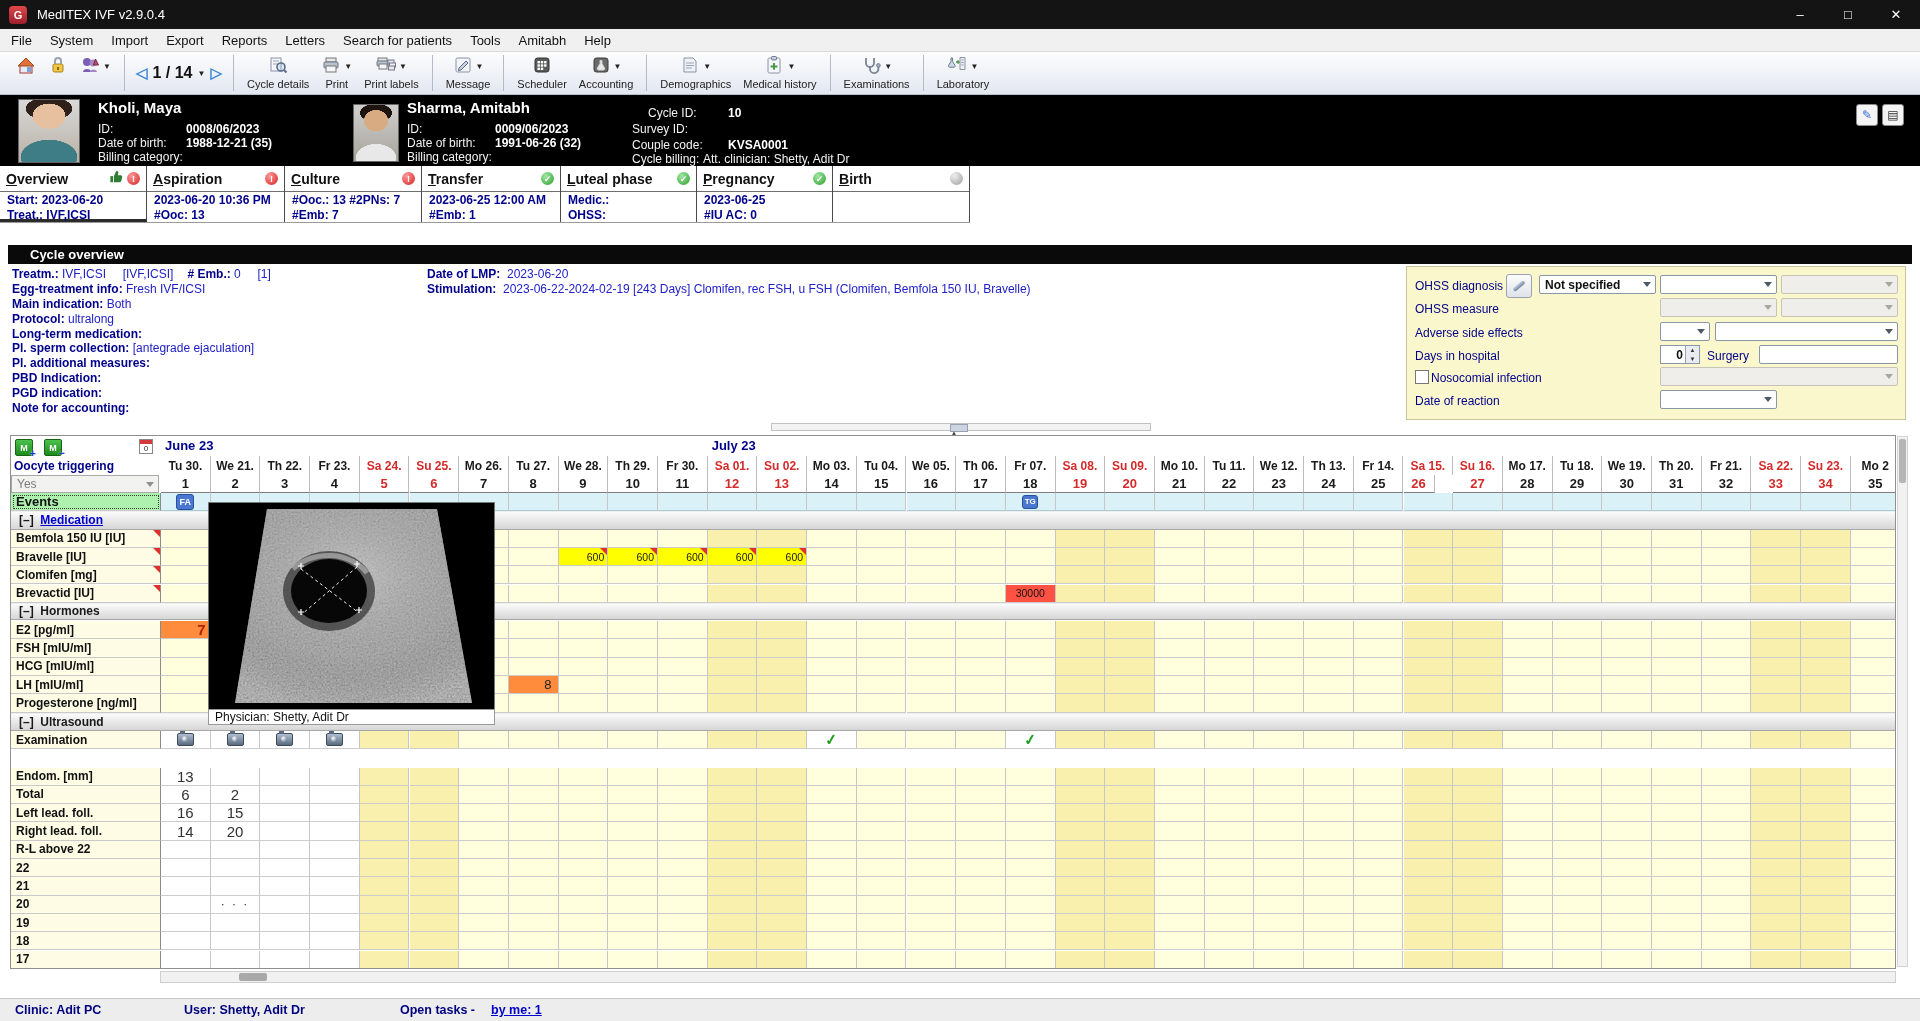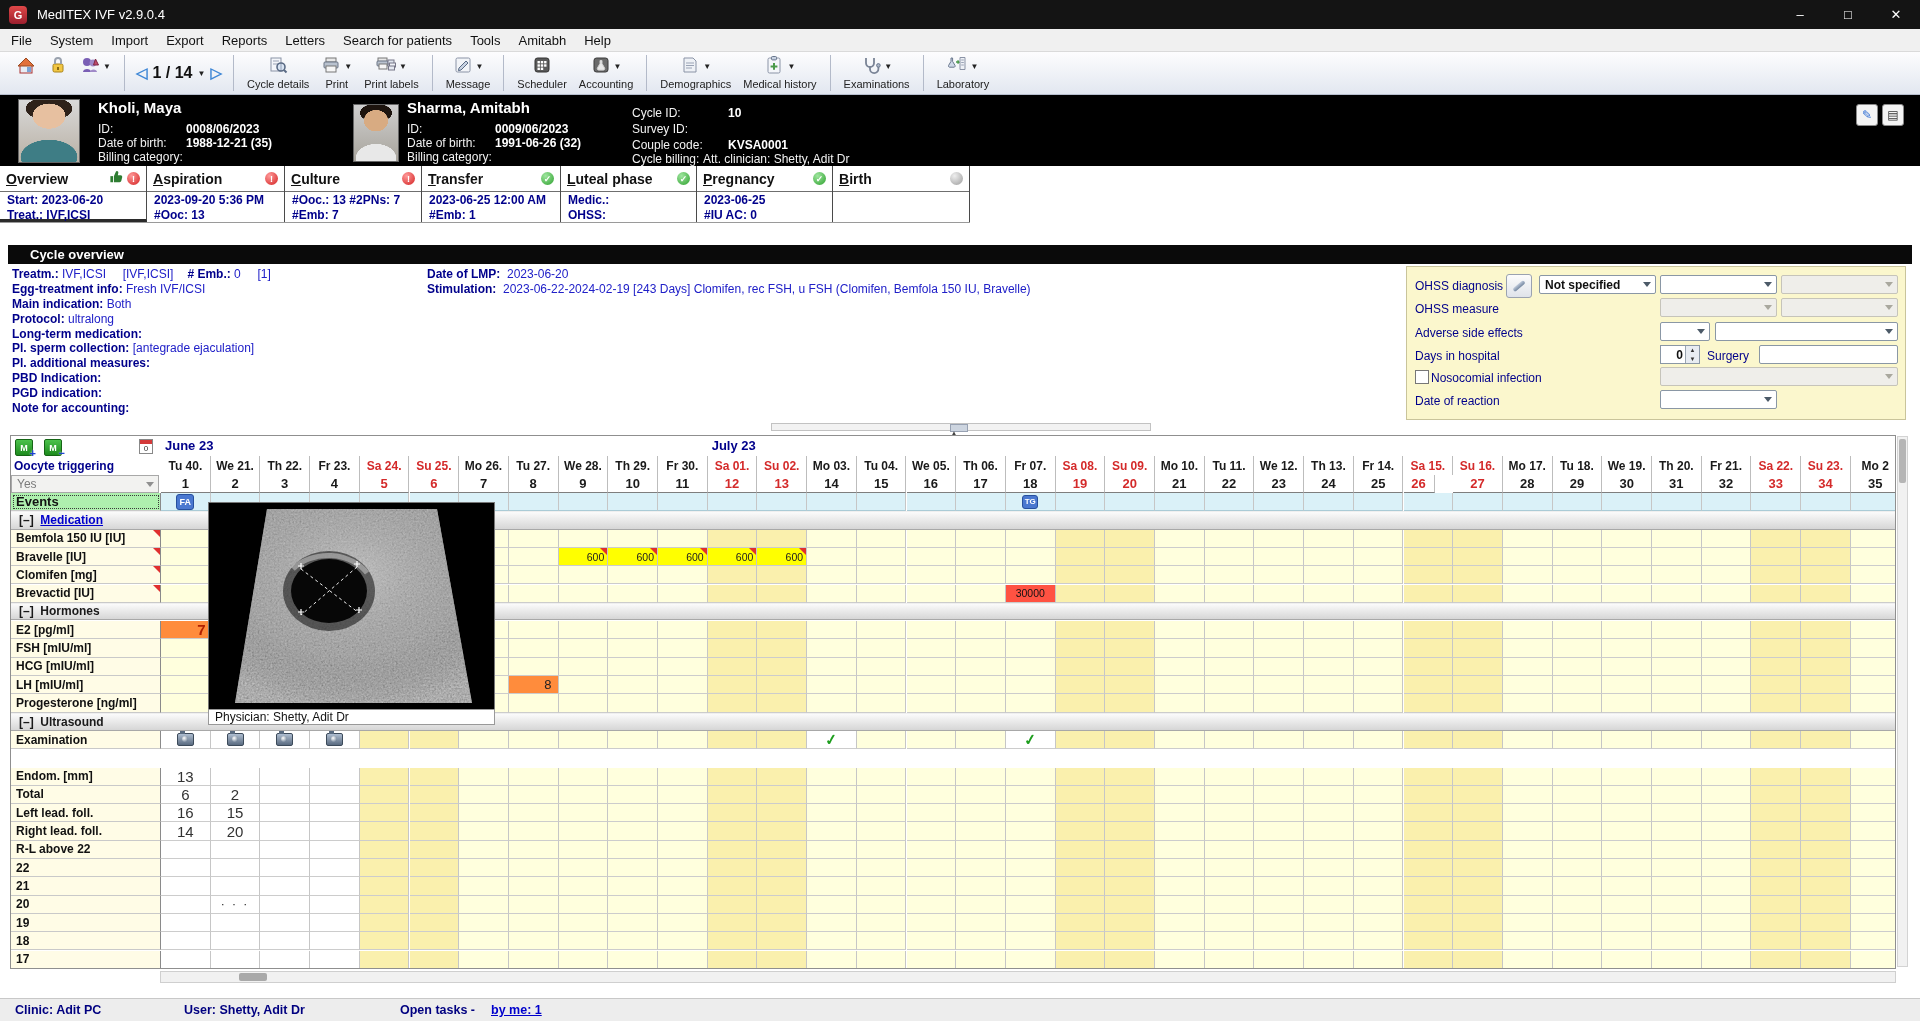--- a/index.html
+++ b/index.html
@@ -329,21 +329,21 @@
     <span class="b-l" style="left:98px;top:55px">Billing category:</span>
 
     <div class="photo photo2"></div>
     <div class="b-name" style="left:407px;top:4px">Sharma, Amitabh</div>
     <span class="b-l" style="left:407px;top:27px">ID:</span>
     <span class="b-v" style="left:495px;top:27px">0009/06/2023</span>
     <span class="b-l" style="left:407px;top:41px">Date of birth:</span>
     <span class="b-v" style="left:495px;top:41px">1991-06-26  (32)</span>
     <span class="b-l" style="left:407px;top:55px">Billing category:</span>
 
-    <span class="b-l" style="left:632px;top:11px">Cycle ID:</span>
+    <span class="b-l" style="left:648px;top:11px">Cycle ID:</span>
     <span class="b-v" style="left:728px;top:11px">10</span>
     <span class="b-l" style="left:632px;top:27px">Survey ID:</span>
     <span class="b-l" style="left:632px;top:43px">Couple code:</span>
     <span class="b-v" style="left:728px;top:43px">KVSA0001</span>
     <span class="b-l" style="left:632px;top:57px">Cycle billing:</span>
     <span class="b-l" style="left:703px;top:57px">Att. clinician: Shetty, Adit Dr</span>
 
     <div class="editbtn" style="left:1856px">✎</div>
     <div class="editbtn" style="left:1882px;color:#333">▤</div>
   </div>
@@ -363,21 +363,21 @@
         <div class="tab-l">Start: 2023-06-20</div>
         <div class="tab-l">Treat.: IVF,ICSI</div>
       </div>
       <div class="tab" style="width: 138px;">
         <div class="tab-h">
           <span><u>A</u>spiration</span>
           <span class="tab-ico">
             <span class="ball red">!</span>
           </span>
         </div>
-        <div class="tab-l">2023-09-20 5:36 PM</div>
+        <div class="tab-l">2023-06-20 10:36 PM</div>
         <div class="tab-l">#Ooc: 13</div>
       </div>
       <div class="tab" style="width: 137px;">
         <div class="tab-h">
           <span><u>C</u>ulture</span>
           <span class="tab-ico">
             <span class="ball red">!</span>
           </span>
         </div>
         <div class="tab-l">#Ooc.: 13 #2PNs: 7</div>
@@ -510,21 +510,21 @@
       <div class="micon" style="left: 4px; top: 3px;">M<span class="micorner">+</span></div>
       <div class="micon" style="left: 33px; top: 3px;">M<span class="micorner">−</span></div>
       <div class="calico" style="left: 128px; top: 3px;"></div>
       <div class="oocyte-lbl" style="left: 3px; top: 23px;">Oocyte triggering</div>
       <div class="yescombo" style="left: 0px; top: 39px; width: 148px;">
         <span>Yes</span>
         <span class="arr"></span>
       </div>
       <div class="mlabel" style="left: 154px;">June 23</div>
       <div class="mlabel" style="left: 700.7px;">July 23</div>
-      <div class="dname" style="left: 150px; top: 20px; width: 49.7px; height: 19px;">Tu 40.</div>
+      <div class="dname" style="left: 150px; top: 20px; width: 49.7px; height: 19px;">Tu 30.</div>
       <div class="dnum" style="left: 150px; top: 39px; width: 49.7px; height: 18px;">1</div>
       <div class="dname" style="left: 199.7px; top: 20px; width: 49.7px; height: 19px;">We 21.</div>
       <div class="dnum" style="left: 199.7px; top: 39px; width: 49.7px; height: 18px;">2</div>
       <div class="dname" style="left: 249.4px; top: 20px; width: 49.7px; height: 19px;">Th 22.</div>
       <div class="dnum" style="left: 249.4px; top: 39px; width: 49.7px; height: 18px;">3</div>
       <div class="dname" style="left: 299.1px; top: 20px; width: 49.7px; height: 19px;">Fr 23.</div>
       <div class="dnum" style="left: 299.1px; top: 39px; width: 49.7px; height: 18px;">4</div>
       <div class="dname we" style="left: 348.8px; top: 20px; width: 49.7px; height: 19px;">Sa 24.</div>
       <div class="dnum we" style="left: 348.8px; top: 39px; width: 49.7px; height: 18px;">5</div>
       <div class="dname we" style="left: 398.5px; top: 20px; width: 49.7px; height: 19px;">Su 25.</div>

